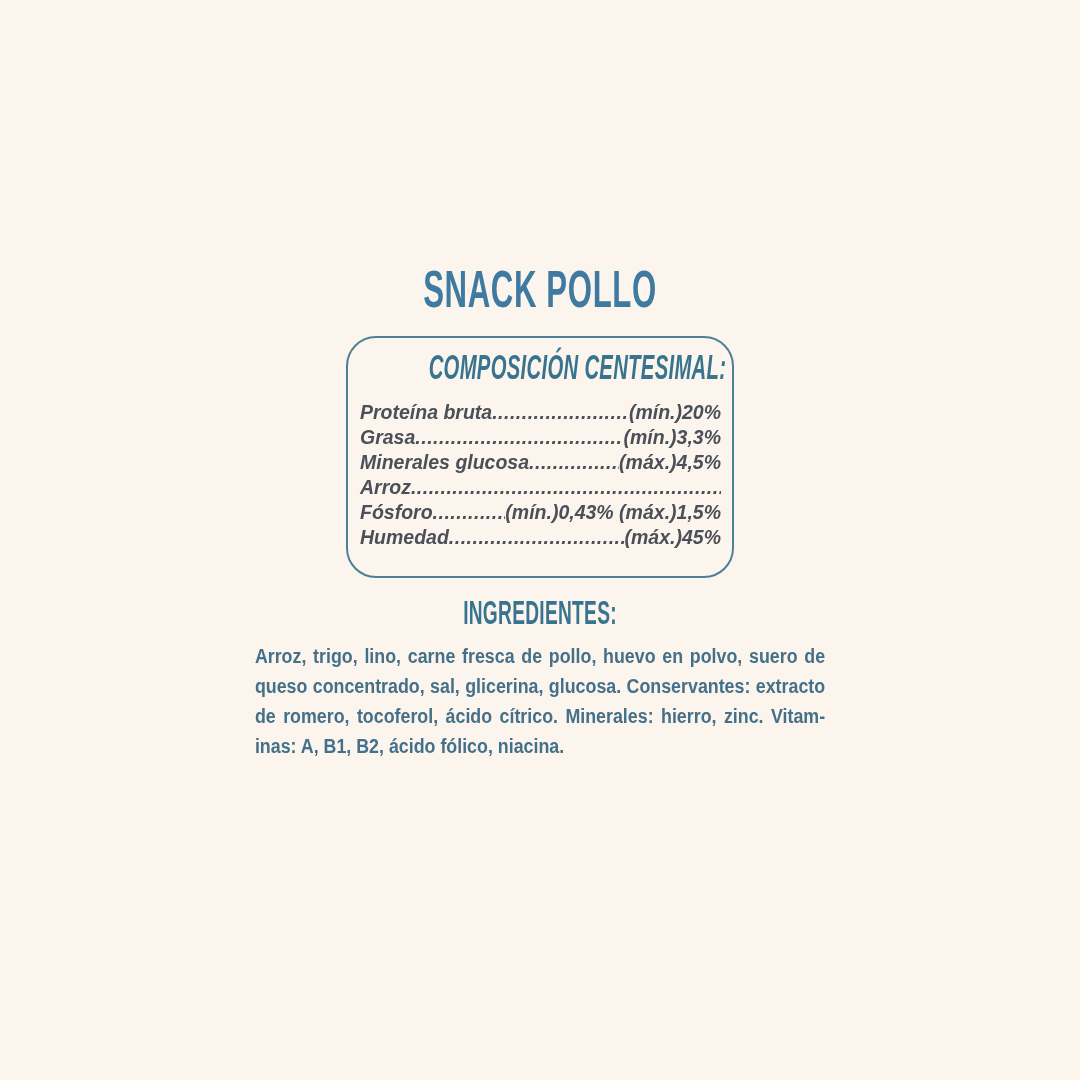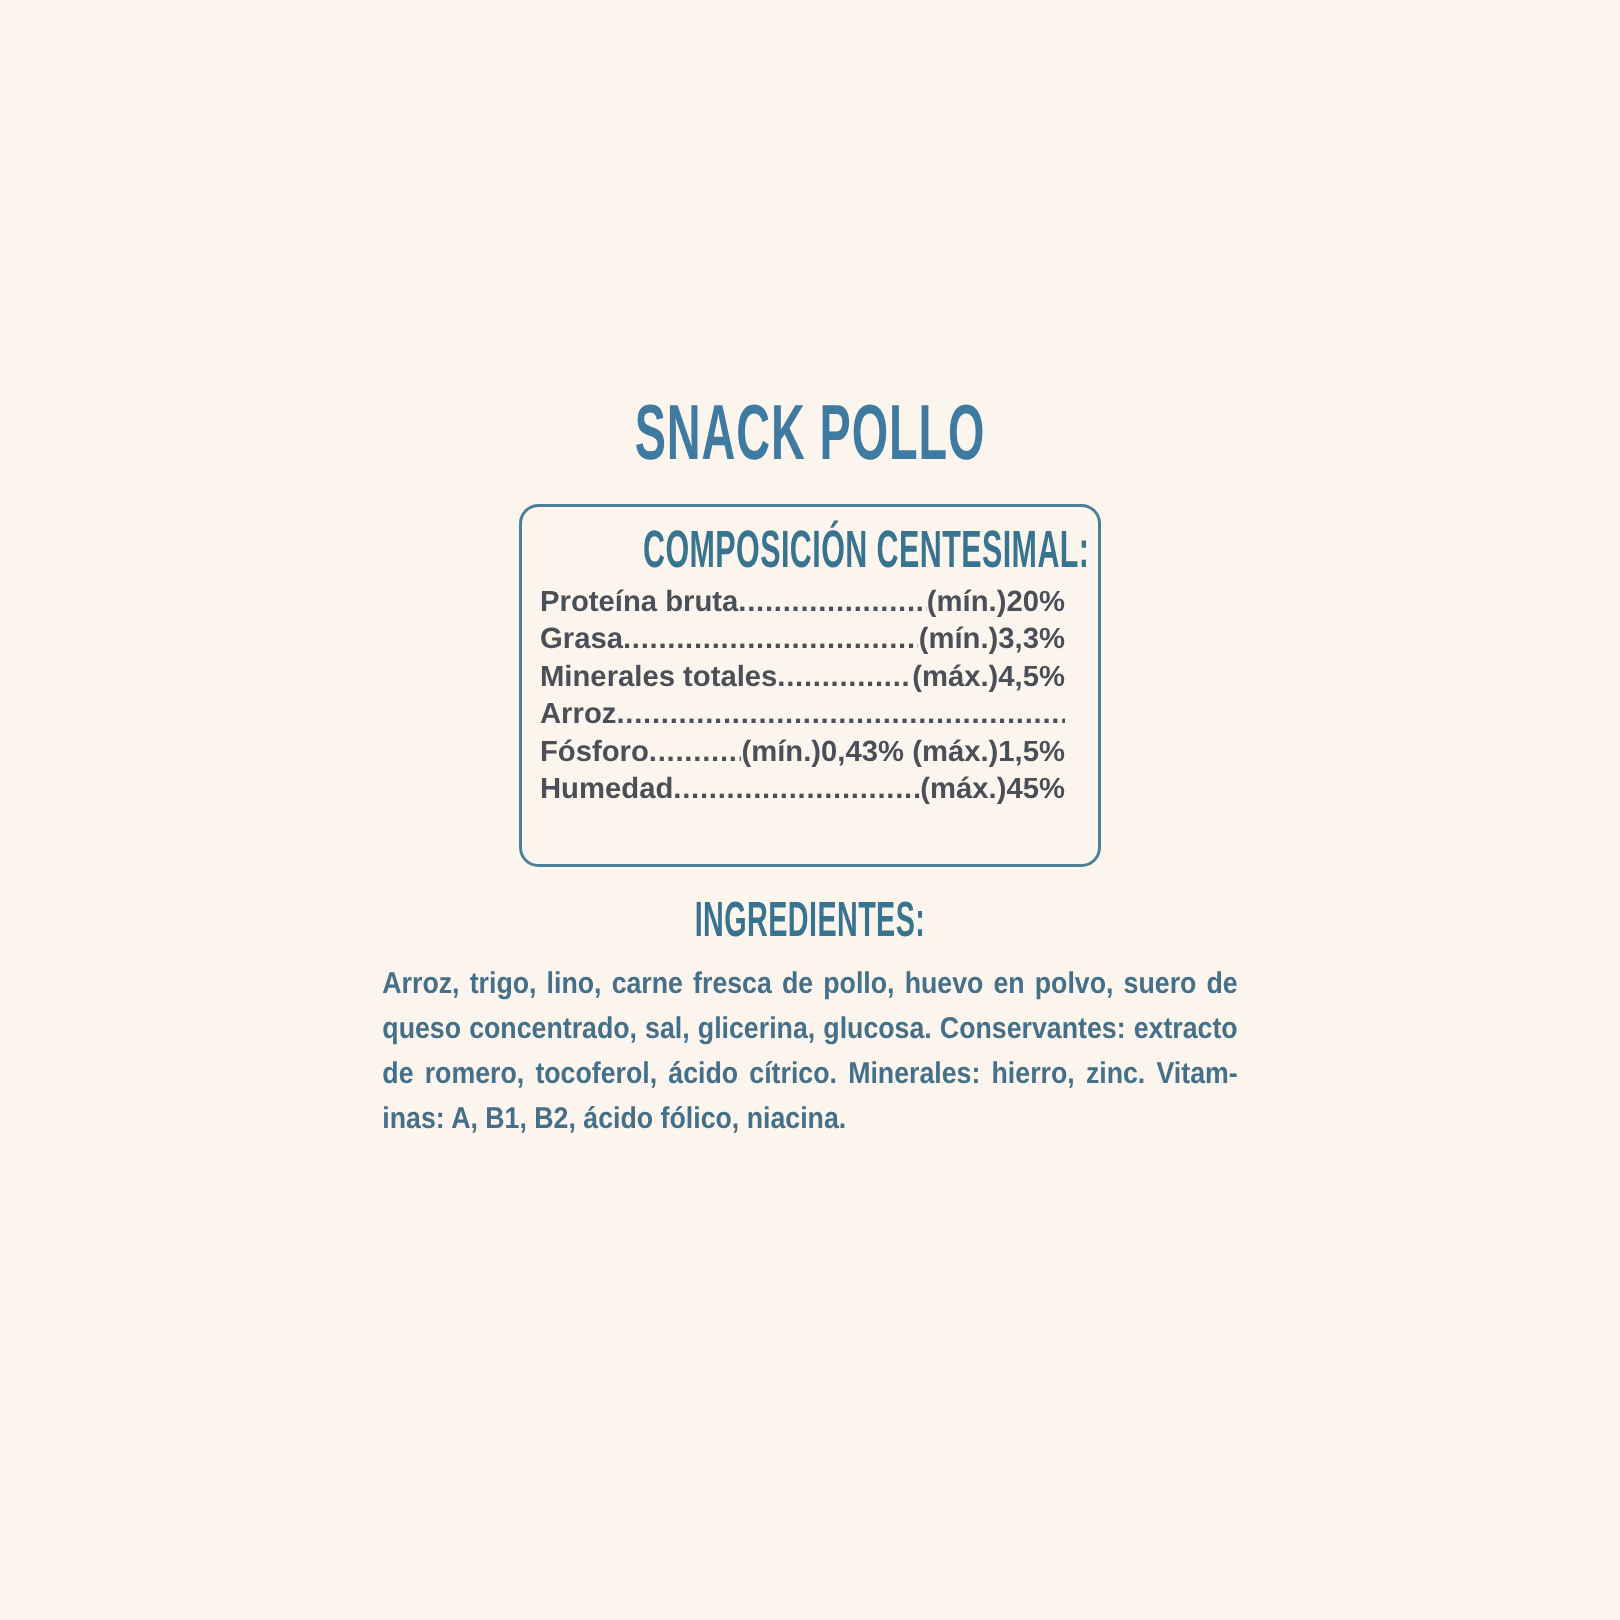--- a/index.html
+++ b/index.html
@@ -34,37 +34,38 @@
   }
 
   .comp-box {
     position: absolute;
     top: 336px;
     left: 50%;
     transform: translateX(-50%);
     width: 388px;
     height: 242px;
     border: 2px solid var(--border-teal);
-    border-radius: 13px;
+    border-radius: 30px;
     overflow: hidden;
+    font-style: italic;
   }
   .box-heading {
     margin-top: 10px;
     text-align: center;
     font-size: 35px;
     line-height: 38px;
     font-weight: 700;
     letter-spacing: 0.5px;
     color: var(--heading-blue);
     transform: scaleX(0.58);
     white-space: nowrap;
   }
   .rows {
-    margin-top: 3px;
-    padding: 0 22px 0 12px;
+    margin-top: 14px;
+    padding: 0 11px 0 12px;
   }
   .row {
     display: flex;
     align-items: baseline;
     line-height: 25px;
     font-size: 19.5px;
     font-weight: 600;
     color: var(--list-text);
   }
   .row .label { white-space: nowrap; flex: 0 0 auto; }
@@ -127,21 +128,21 @@
         <span class="label">Proteína bruta</span>
         <span class="dots"></span>
         <span class="value">(mín.)20%</span>
       </div>
       <div class="row">
         <span class="label">Grasa</span>
         <span class="dots"></span>
         <span class="value">(mín.)3,3%</span>
       </div>
       <div class="row">
-        <span class="label">Minerales totales</span>
+        <span class="label">Minerales glucosa</span>
         <span class="dots"></span>
         <span class="value">(máx.)4,5%</span>
       </div>
       <div class="row">
         <span class="label">Arroz</span>
         <span class="dots"></span>
       </div>
       <div class="row">
         <span class="label">Fósforo</span>
         <span class="dots"></span>

